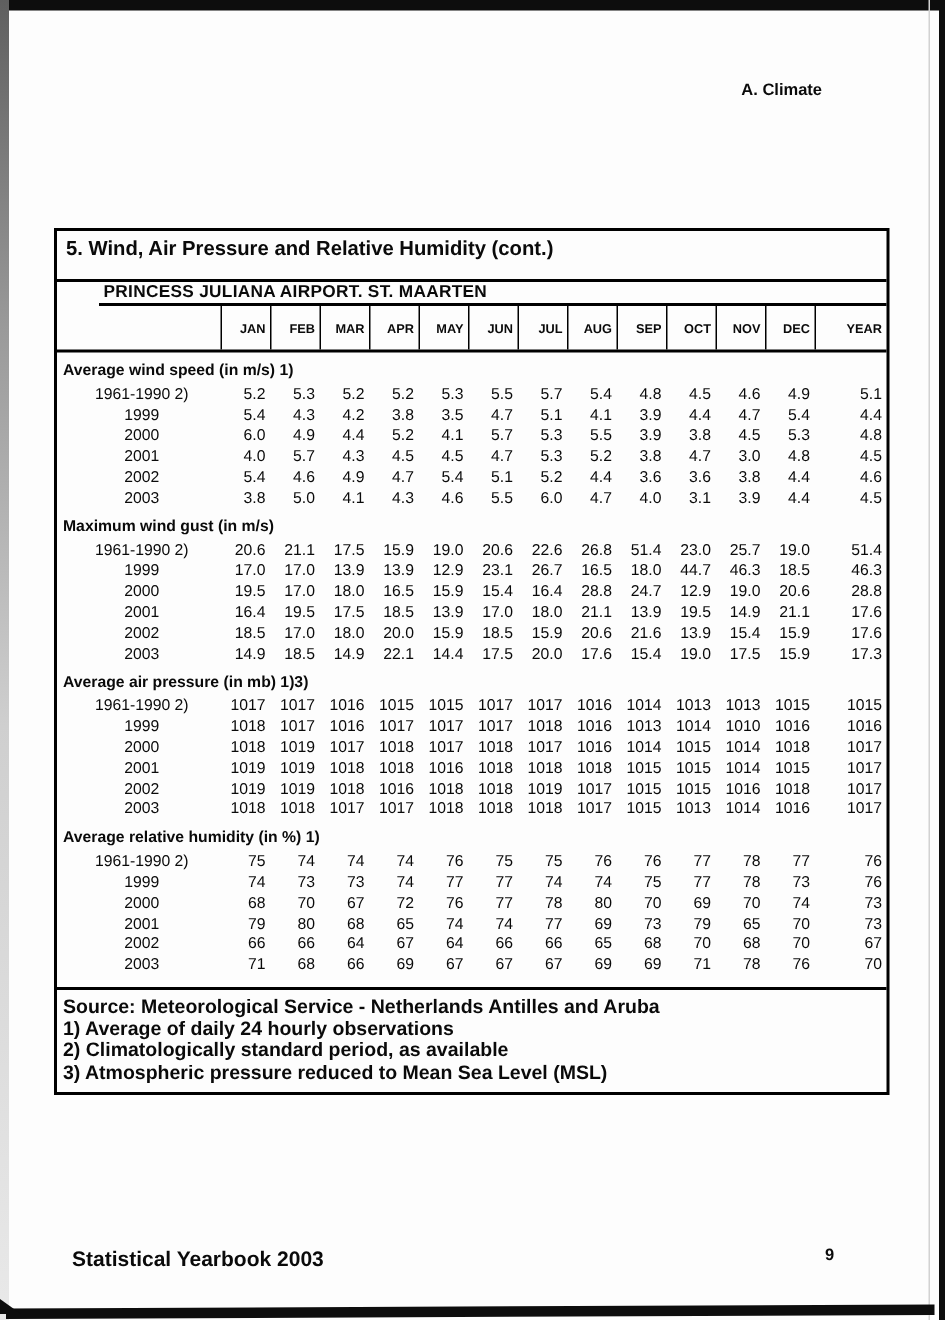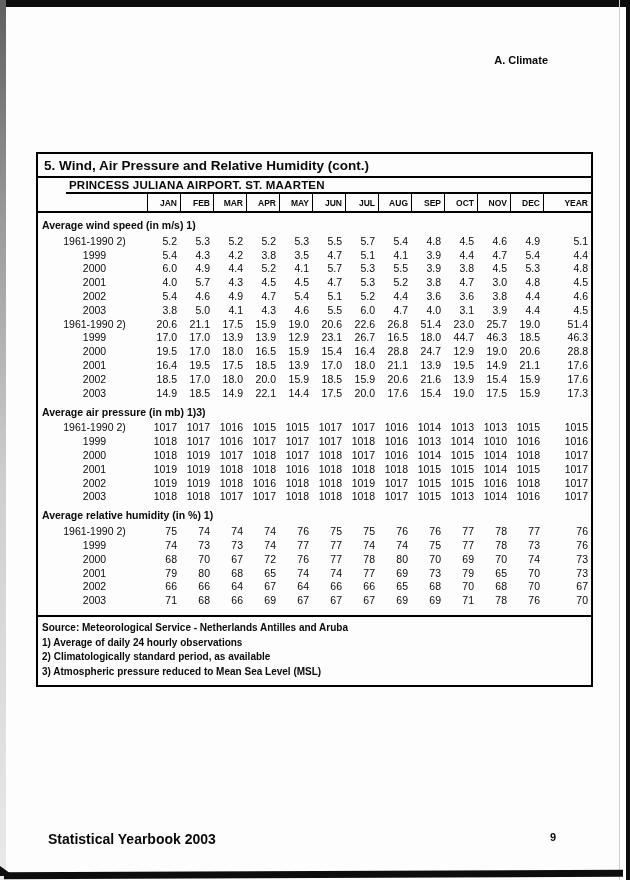--- a/index.html
+++ b/index.html
@@ -22,39 +22,39 @@
                   transform:skewY(-0.25deg); }
   .art-bwedge   { position:absolute; left:0; top:866px; width:0; height:0;
                   border-left:14px solid #0d0d0d; border-top:10px solid transparent; }
 
   .hdr-right { position:absolute; top:54px; right:82px; font-size:11px; font-weight:bold; }
 
   .tbl {
     position:absolute; left:36px; top:152px; width:557px;
     border:2px solid #000; background:#fdfdfd;
   }
-  .t-title { font-weight:bold; font-size:13.5px; padding:4px 6px 3px 6px; border-bottom:2px solid #000; }
+  .t-title { font-weight:bold; font-size:13.5px; padding:4px 6px 13px 6px; border-bottom:2px solid #000; }
   .t-sub   { font-weight:bold; font-size:11.5px; padding:1px 3px 1px 3px; border-bottom:2px solid #000;
              letter-spacing:.2px;margin-left:28px; }
 
-  .cols-row { display:flex; border-bottom:2px solid #000; height:19px; font-weight:bold; font-size:8.5px; }
+  .cols-row { display:flex; border-bottom:2px solid #000; height:31px; font-weight:bold; font-size:8.5px; }
   .cols-row .lbl { flex:0 0 109px; }
   .cols-row .c   { flex:0 0 33px; border-left:1.5px solid #000; display:flex; align-items:center;
                    justify-content:flex-end; padding-right:3px; }
   .cols-row .c.year { flex:1 1 auto; }
 
   .section-heading { font-weight:bold; font-size:10.5px; line-height:12px; padding:6px 0 3px 4px; }
 
   .drow { display:flex; font-size:10.5px; height:13.8px; align-items:center; }
   .drow .lbl { flex:0 0 109px; padding-left:4px;text-align:center; }
   .drow .c   { flex:0 0 33px; text-align:right; padding-right:3px; }
   .drow .c.year { flex:1 1 auto; }
 
   .notes { border-top:2px solid #000; margin-top:8px; padding:4px 4px 6px 4px;
-           font-weight:bold; font-size:10px; }
+           font-weight:bold; font-size:13px; }
   .note-line { line-height:14.5px; }
 
   .footer-left  { position:absolute; left:48px;  top:831px; font-size:14px; font-weight:bold; }
   .footer-right { position:absolute; left:550px; top:831px; font-size:11px; font-weight:bold; }
 </style>
 </head>
 <body>
 
 <div class="art-top"></div>
 <div class="art-left"></div>
@@ -175,20 +175,21 @@
         <div class="c">4.6</div>
         <div class="c">5.5</div>
         <div class="c">6.0</div>
         <div class="c">4.7</div>
         <div class="c">4.0</div>
         <div class="c">3.1</div>
         <div class="c">3.9</div>
         <div class="c">4.4</div>
         <div class="c year">4.5</div>
       </div>
+      <div class="section-heading">Maximum wind gust (in m/s)</div>
       <div class="drow">
         <div class="lbl">1961-1990 2)</div>
         <div class="c">20.6</div>
         <div class="c">21.1</div>
         <div class="c">17.5</div>
         <div class="c">15.9</div>
         <div class="c">19.0</div>
         <div class="c">20.6</div>
         <div class="c">22.6</div>
         <div class="c">26.8</div>

